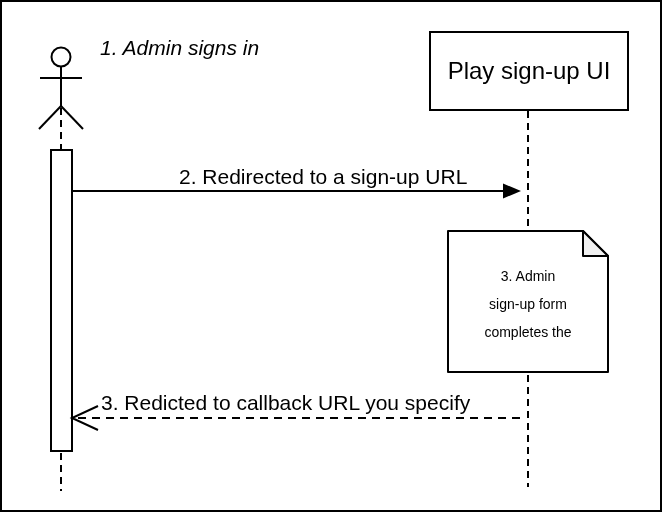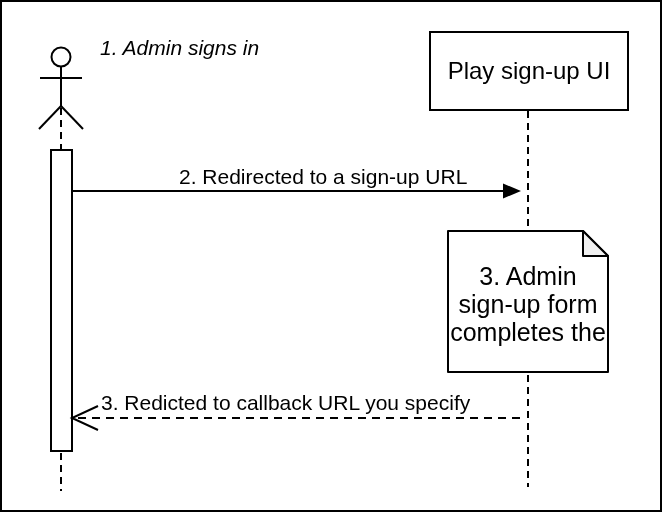--- a/index.html
+++ b/index.html
@@ -49,21 +49,21 @@
     justify-content: center;
     font-size: 24px;
     white-space: nowrap;
   }
   .note-text {
     position: absolute;
     left: 446px;
     top: 260px;
     width: 160px;
     text-align: center;
-    font-size: 25px;
+    font-size: 14px;
     line-height: 28px;
   }
 </style>
 </head>
 <body>
 
 <div class="canvas">
 
   <svg class="diagram-svg" viewBox="0 0 658 508">
 

